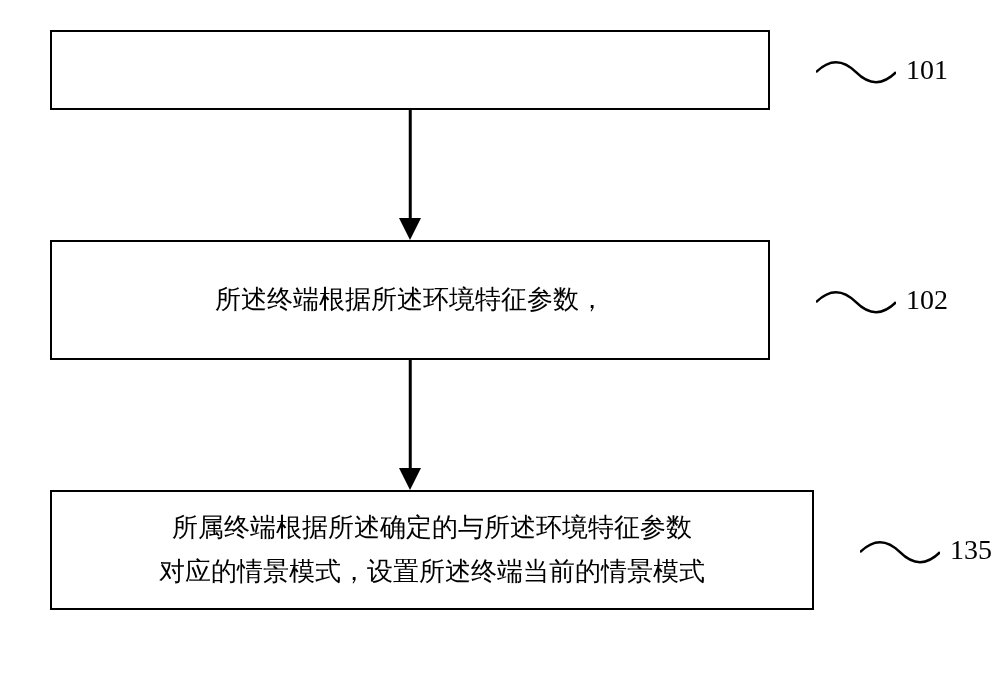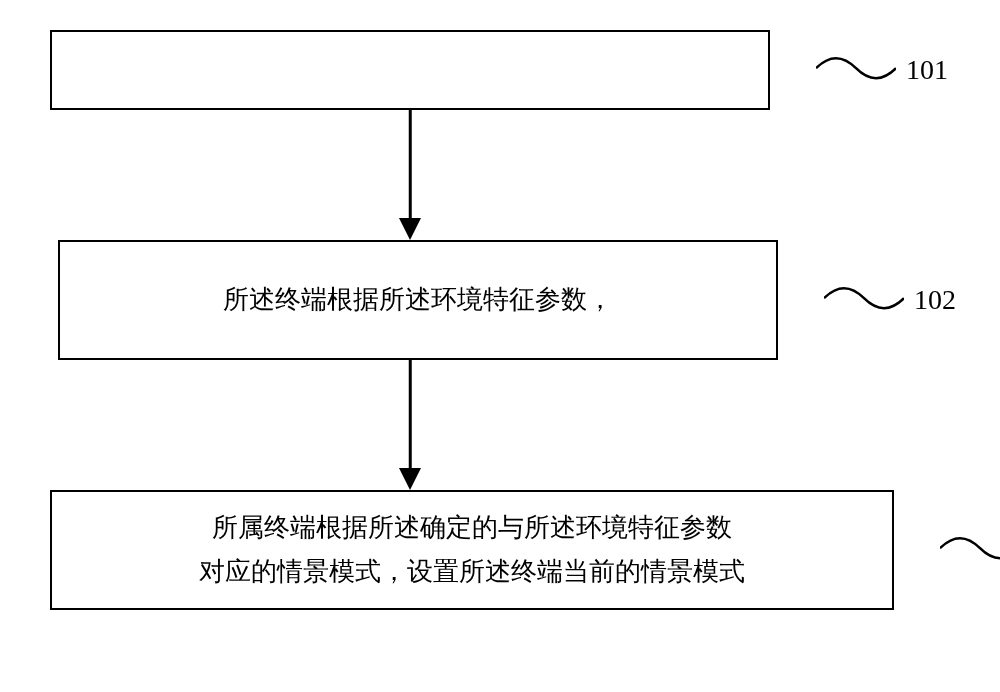--- a/index.html
+++ b/index.html
@@ -33,24 +33,24 @@
       position: relative;
     }
     .step-1 {
       width: 720px;
       height: 80px;
       margin-left: 0;
     }
     .step-2 {
       width: 720px;
       height: 120px;
-      margin-left: 8px;
+      margin-left: 0;
     }
     .step-3 {
-      width: 844px;
+      width: 764px;
       height: 120px;
       margin-left: 0;
     }
     .arrow-down {
       width: 720px;
       height: 130px;
       position: relative;
     }
     .arrow-line {
       position: absolute;
@@ -71,21 +71,21 @@
       border-right: 11px solid transparent;
       border-top: 22px solid #000;
       transform: translateX(-50%);
     }
     .connector-wrap {
       position: absolute;
       right: -180px;
       top: 50%;
       transform: translateY(-50%);
       display: flex;
-      align-items: flex-start;
+      align-items: flex-end;
     }
     .connector-svg {
       display: block;
     }
     .step-label {
       font-size: 28px;
       margin-left: 10px;
     }
     .text-line {
       display: block;

